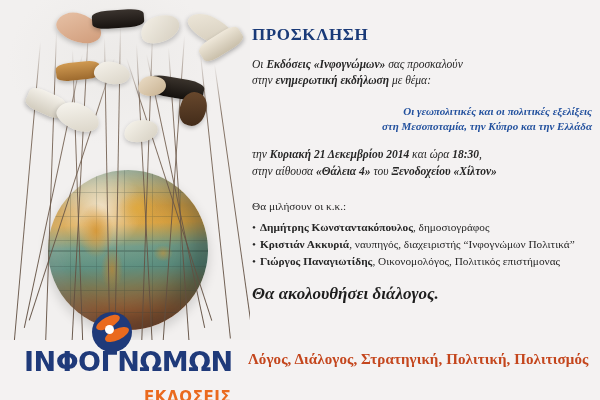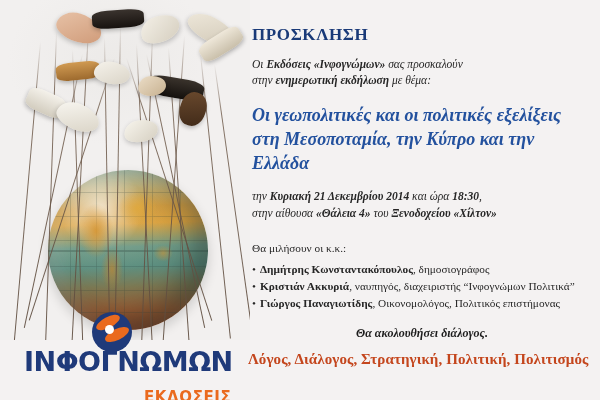--- a/index.html
+++ b/index.html
@@ -189,26 +189,27 @@
   .lead {
     font-size: 11.5px;
     font-style: italic;
     color: #262626;
     line-height: 1.45;
     margin: 0 0 15px 0;
   }
   .lead b { font-weight: bold; font-style: italic; }
 
   .topic {
-    font-size: 18px;
+    font-size: 11px;
     font-weight: bold;
     font-style: italic;
     color: #23519e;
     line-height: 1.32;
     margin: 0 0 13px 0;
+    text-align: right;
   }
   .when {
     font-size: 11.5px;
     font-style: italic;
     color: #262626;
     line-height: 1.48;
     margin: 0 0 19px 0;
   }
   .when b { font-weight: bold; font-style: italic; }
 
@@ -231,26 +232,25 @@
   }
   .speaker-list li .bullet {
     display: inline-block;
     width: 8px;
     color: #262626;
   }
   .speaker-list li .nm { font-weight: bold; text-align: center; }
   .speaker-list li .role { font-weight: normal; }
 
   .after {
-    font-size: 12px;
+    font-size: 17px;
     font-weight: bold;
     font-style: italic;
     color: #1d1d1d;
     margin: 0;
-    text-align: center;
   }
 
   
   .footer {
     position: absolute;
     left: 248px;
     top: 347px;
     width: 348px;
   }
   .tagline {

